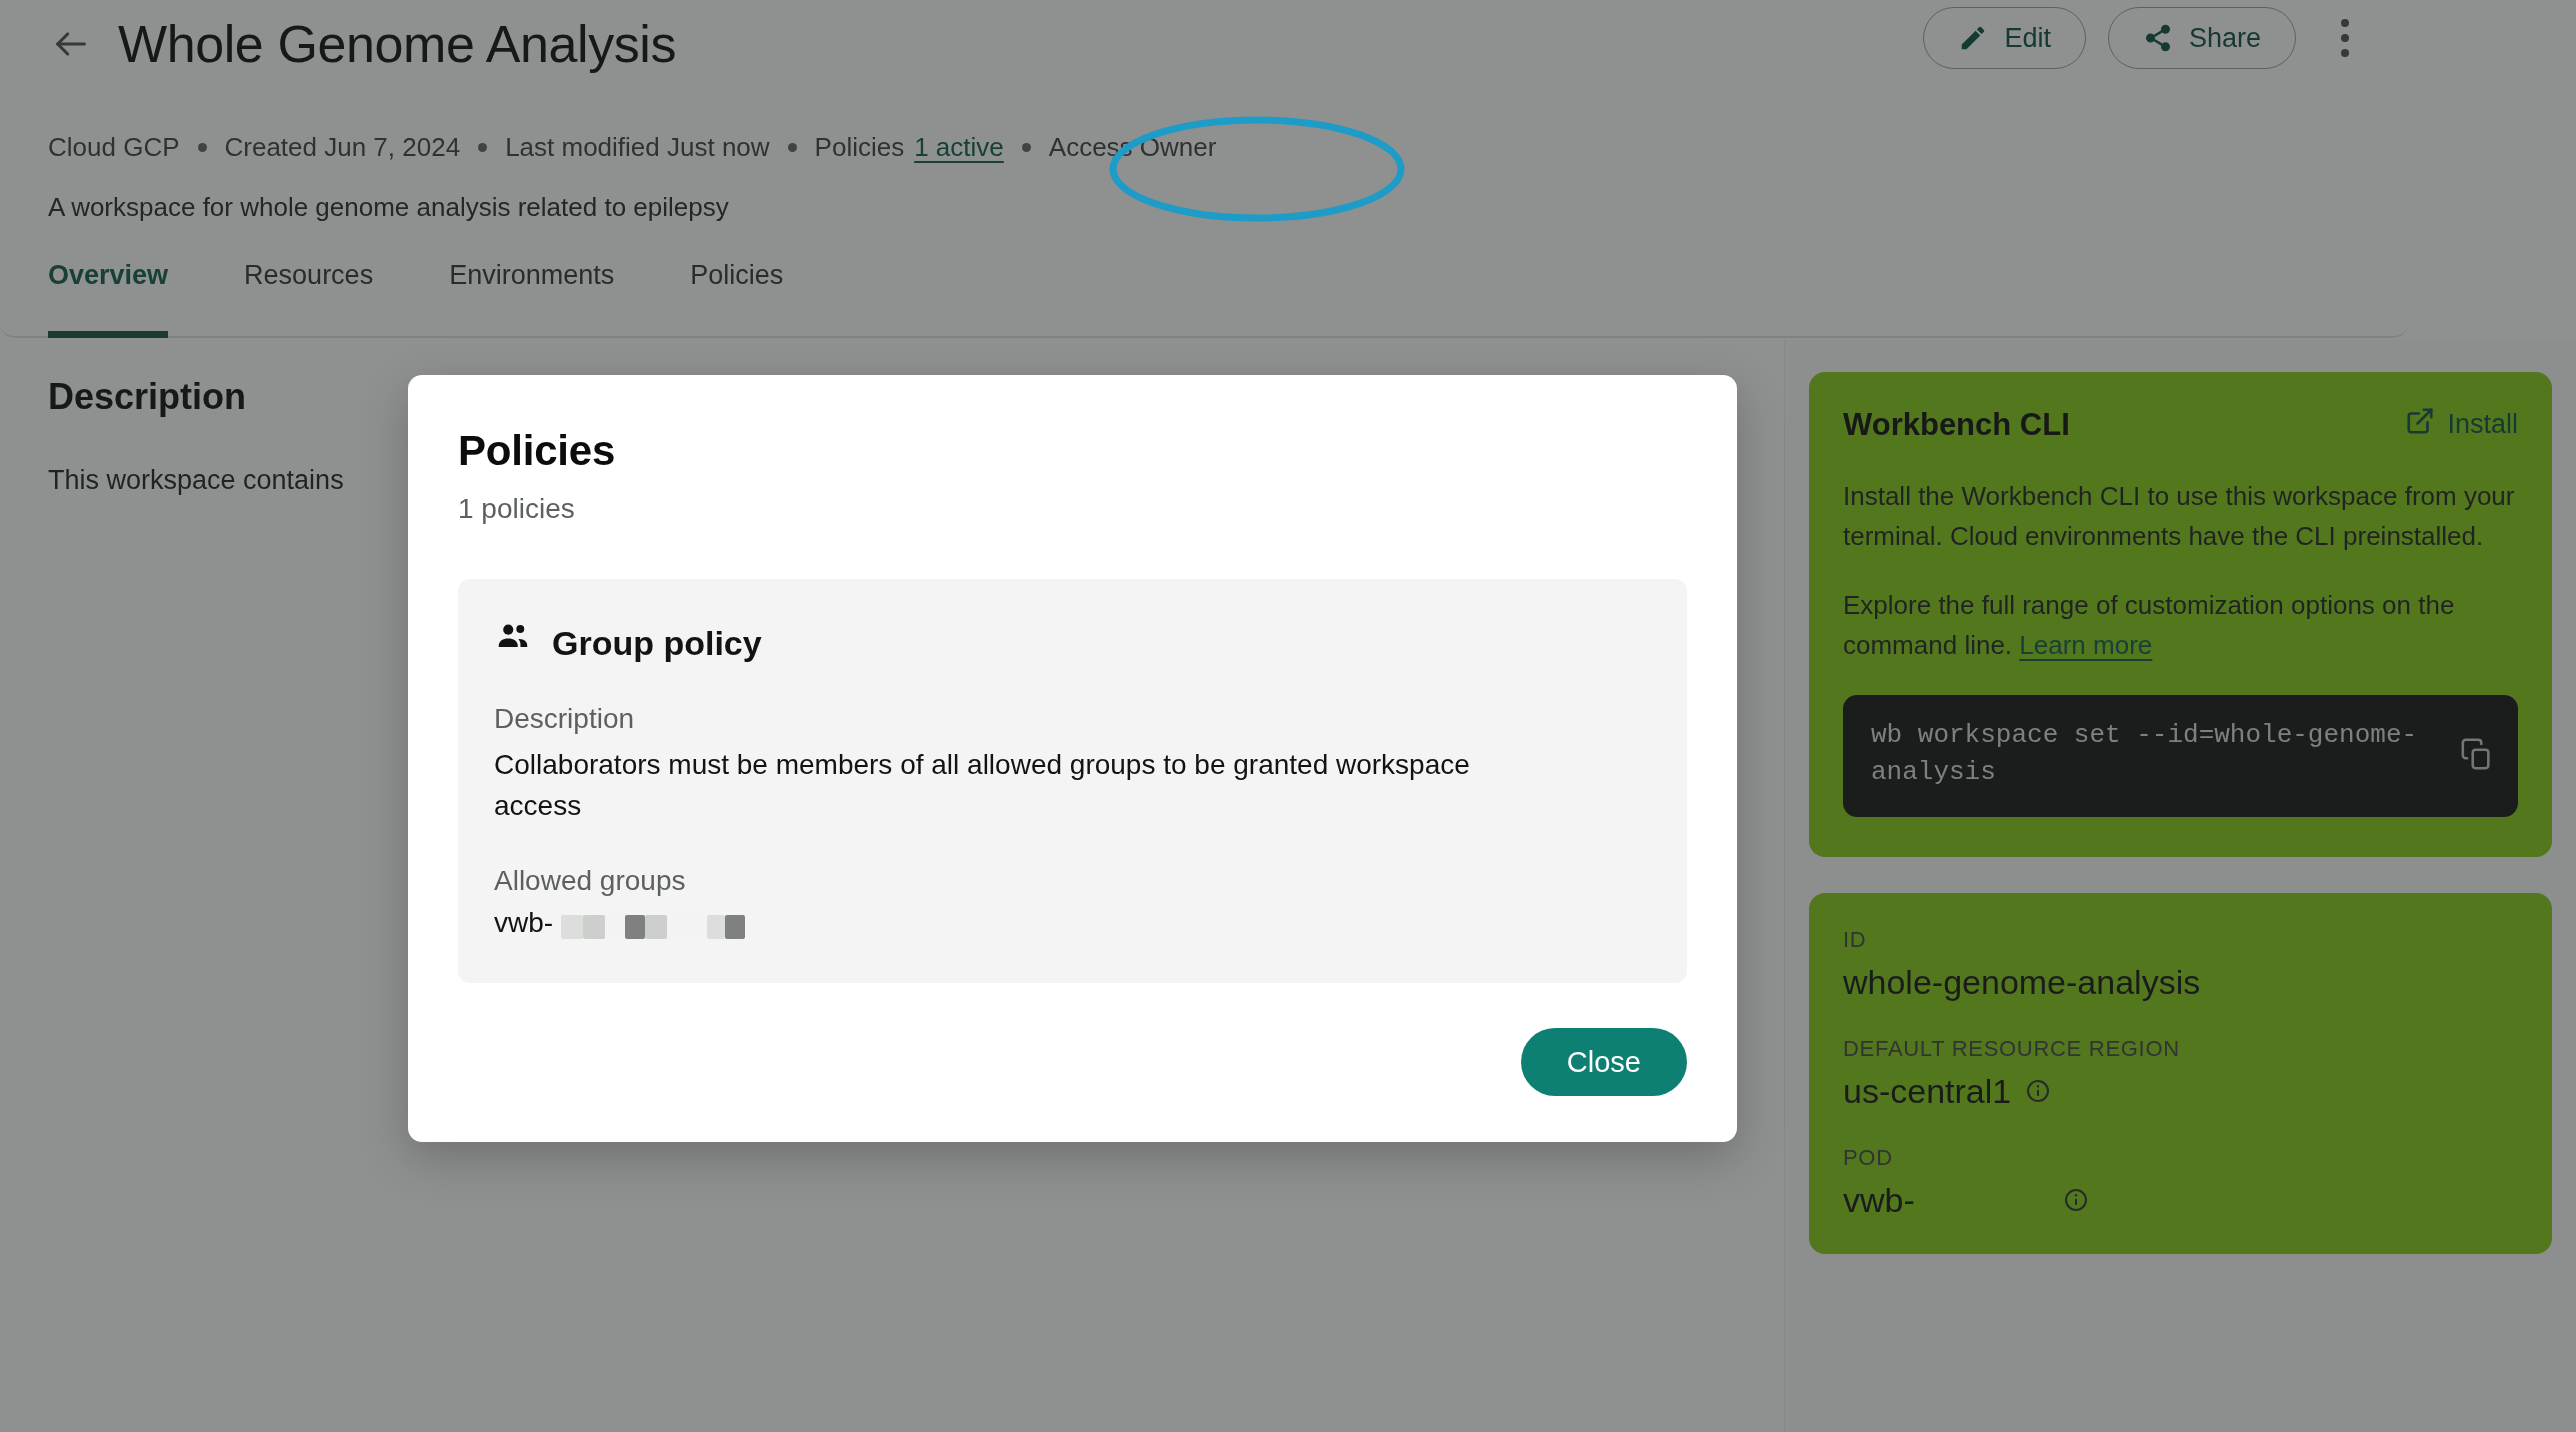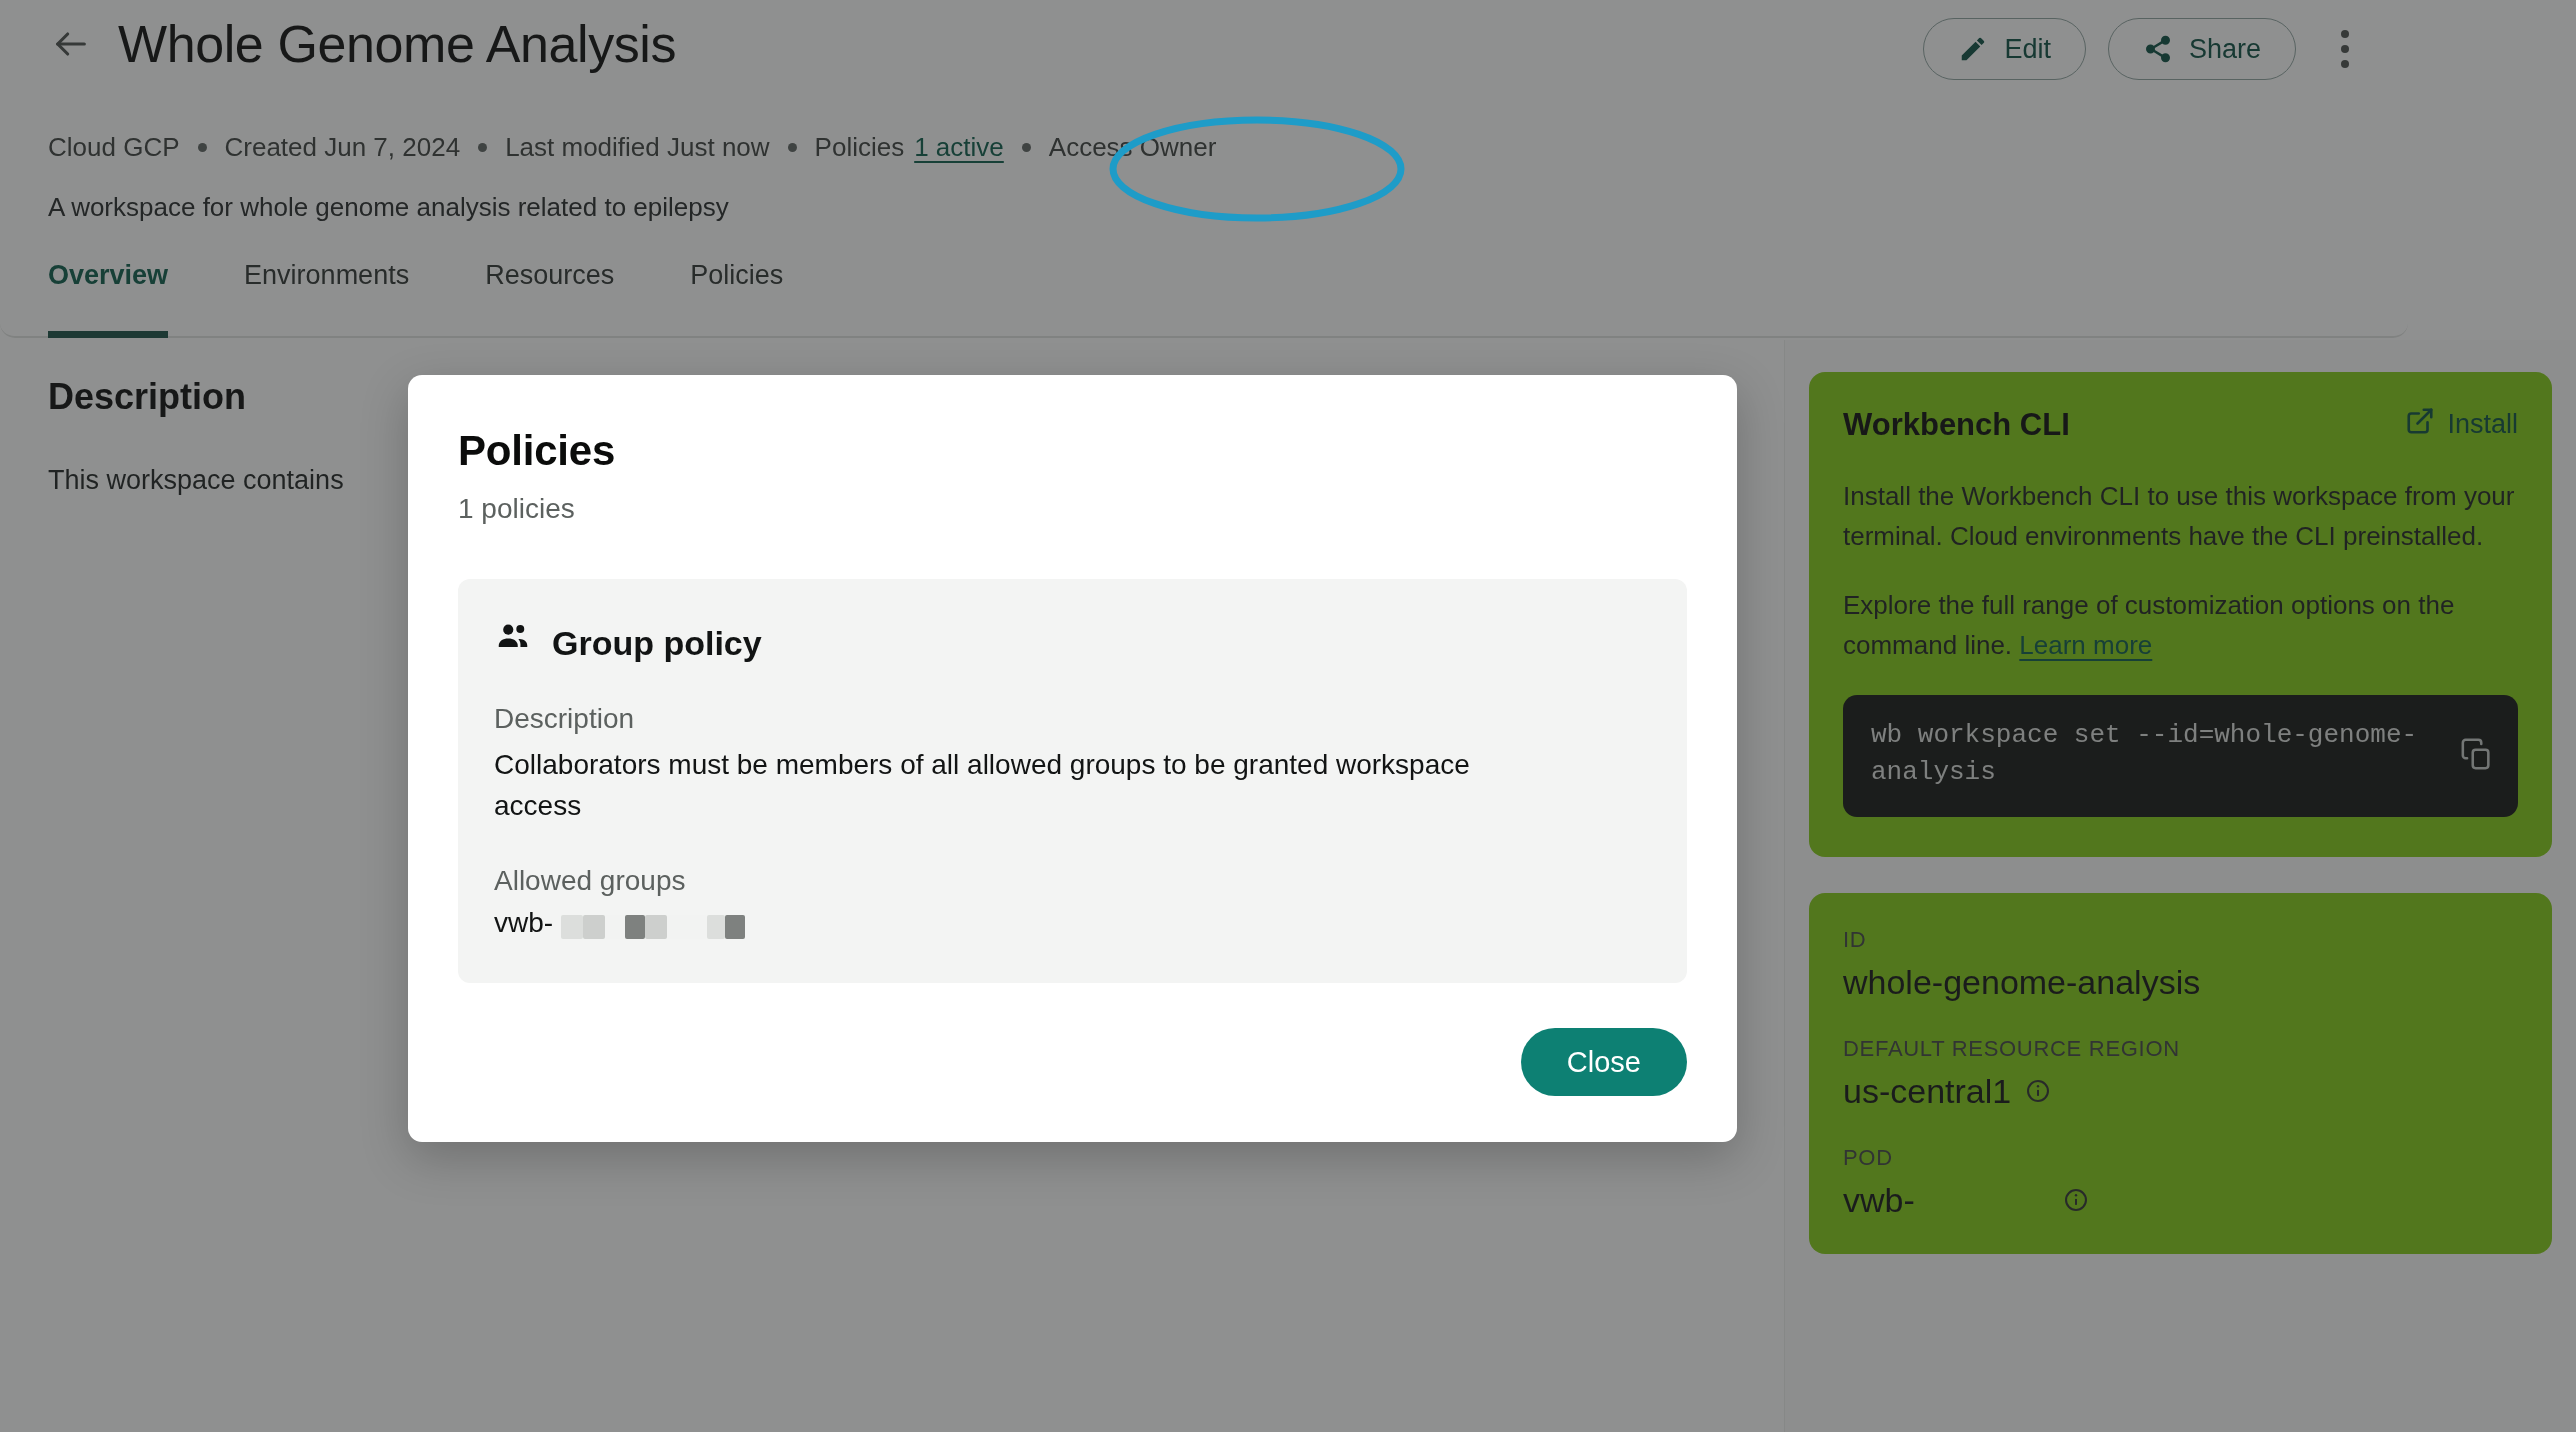--- a/index.html
+++ b/index.html
@@ -50,21 +50,21 @@
     font-weight: 400;
     color: #0b0c0b;
     letter-spacing: -0.4px;
     line-height: 1;
     white-space: nowrap;
   }
 
   
   .header-actions {
     position: absolute;
-    right: 40px; top: 18px;
+    right: 40px; top: 7px;
     display: flex;
     align-items: center;
     gap: 22px;
   }
   .pill-btn {
     display: inline-flex;
     align-items: center;
     gap: 16px;
     height: 62px;
     padding: 0 34px;
@@ -437,24 +437,24 @@
       <span class="meta-item">Access Owner</span>
     </div>
 
     <div class="subtitle">A workspace for whole genome analysis related to epilepsy</div>
 
     <div class="tabs">
       <div class="tab active">
           <span>Overview</span>
         </div>
       <div class="tab">
+          <span>Resources</span>
+        </div>
+      <div class="tab">
           <span>Environments</span>
-        </div>
-      <div class="tab">
-          <span>Resources</span>
         </div>
       <div class="tab">
           <span>Policies</span>
         </div>
     </div>
   </div>
 
   <div class="body-area">
 
     <div class="left-col">

